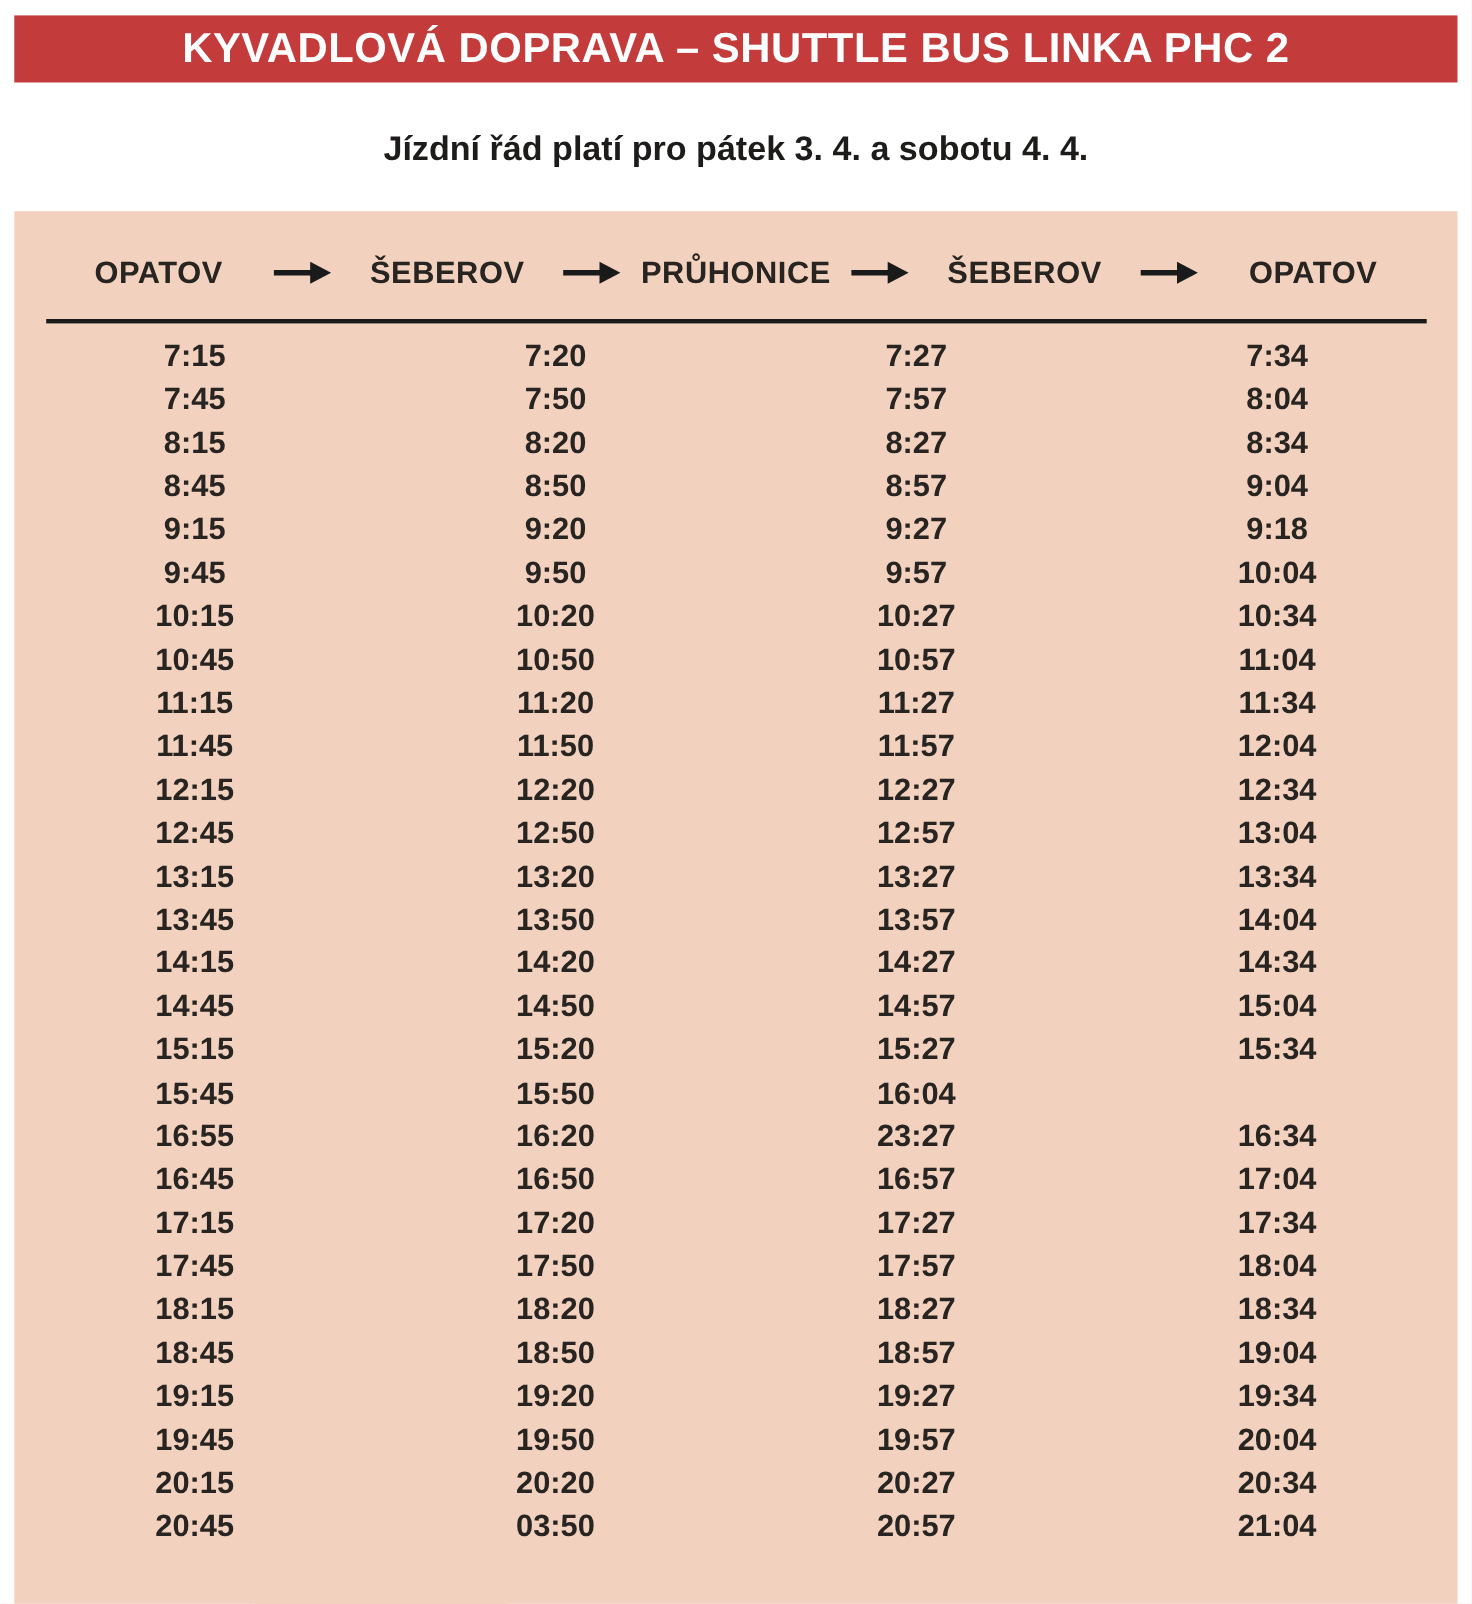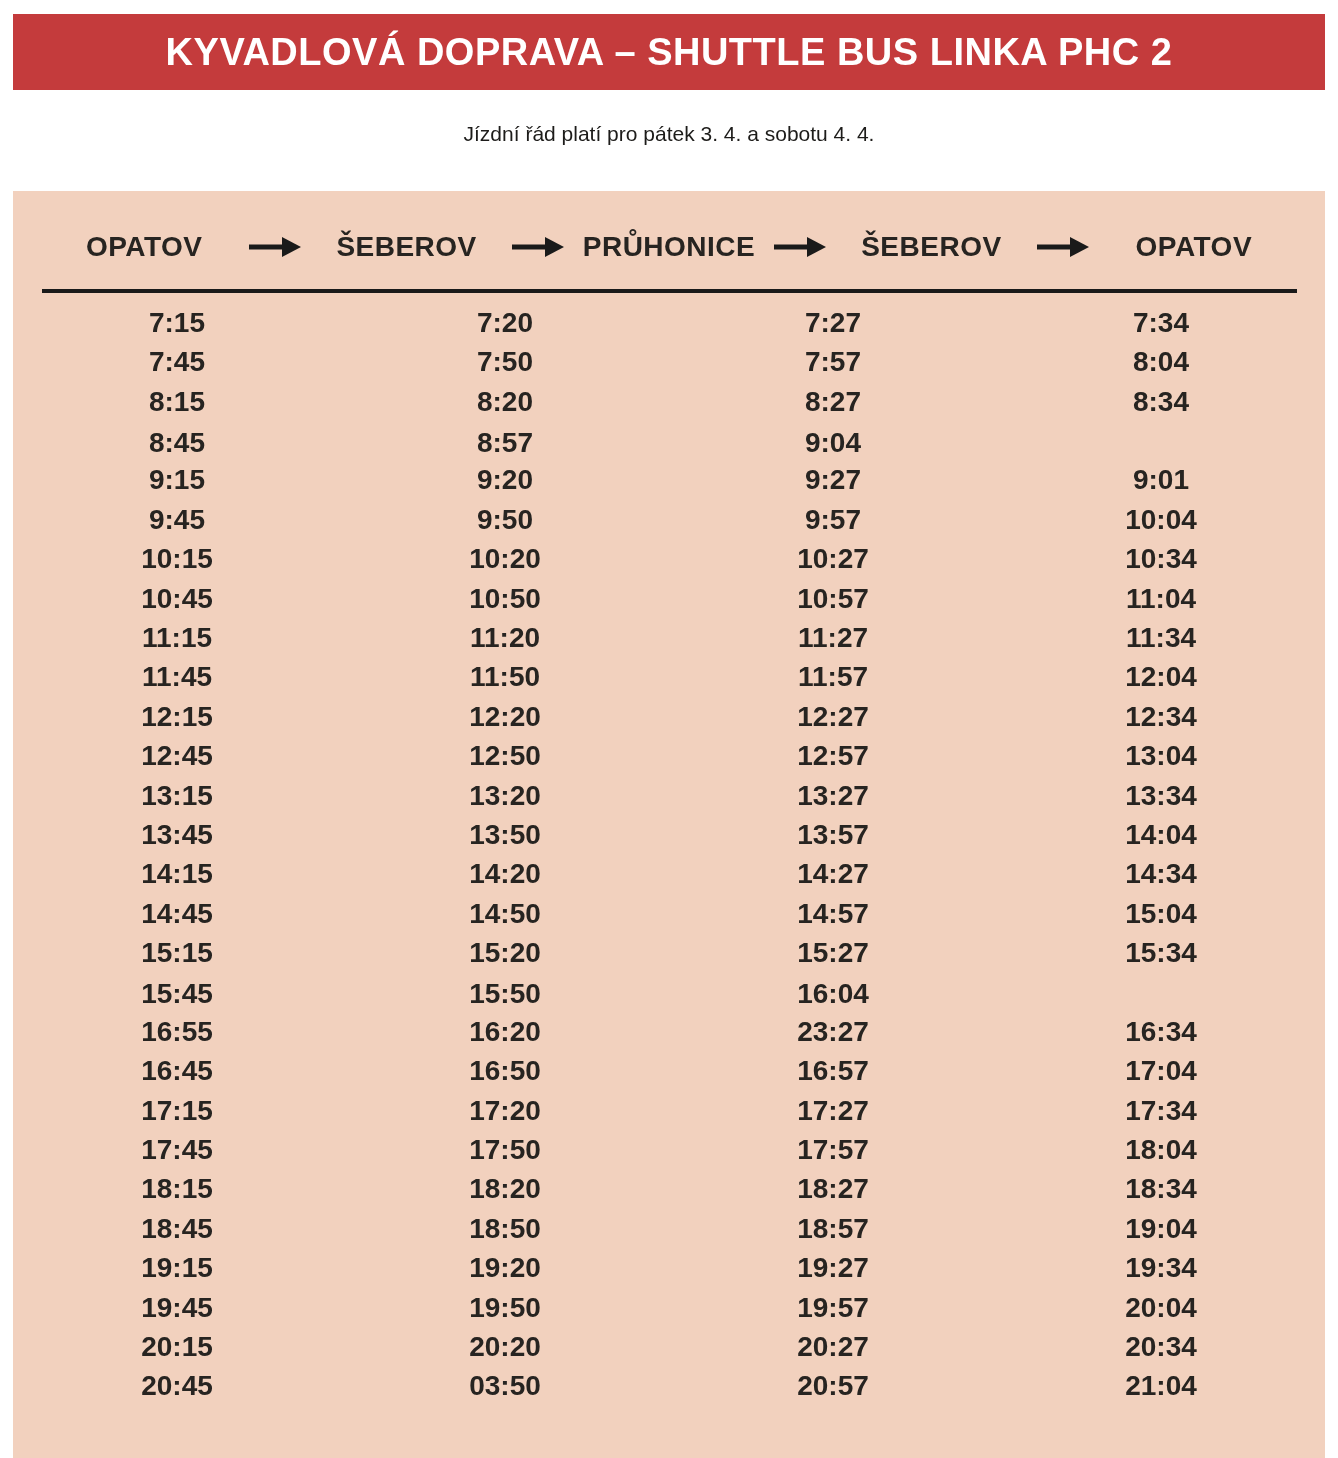--- a/index.html
+++ b/index.html
@@ -12,37 +12,37 @@
   html,body{margin:0;padding:0;}
   body{
     width:1338px;height:1458px;
     background:#FFFFFF;
     font-family:"Liberation Sans", sans-serif;
     color:var(--text-dark);
     overflow:hidden;
   }
   .banner{
     margin:14px 13px 0;
-    height:76px;
+    height:61px;
     background:var(--banner-bg);
     display:flex;align-items:center;justify-content:center;
   }
   .banner-title{
     color:var(--banner-text);
     font-size:38px;
     font-weight:bold;
     letter-spacing:0.5px;
     white-space:nowrap;
   }
   .subtitle{
-    margin-top:28px;
+    margin-top:44px;
     text-align:center;
-    font-size:21px;
+    font-size:31px;
     line-height:31px;
-    font-weight:normal;
+    font-weight:bold;
     color:#1D1C1A;
   }
   .sheet{
     margin:42px 13px 0;
     height:1405px;
     background:var(--sheet-bg);
     box-sizing:border-box;
     padding-top:28px;
   }
   .header-row{
@@ -156,29 +156,30 @@
       </div>
       <div class="trow">
         <span class="tcell">8:15</span>
         <span class="tcell">8:20</span>
         <span class="tcell">8:27</span>
         <span class="tcell">8:34</span>
         <span class="tcell"></span>
       </div>
       <div class="trow">
         <span class="tcell">8:45</span>
+        <span class="tcell">8:50</span>
         <span class="tcell">8:57</span>
         <span class="tcell">9:04</span>
         <span class="tcell"></span>
       </div>
       <div class="trow">
         <span class="tcell">9:15</span>
         <span class="tcell">9:20</span>
         <span class="tcell">9:27</span>
-        <span class="tcell">9:01</span>
+        <span class="tcell">9:18</span>
         <span class="tcell"></span>
       </div>
       <div class="trow">
         <span class="tcell">9:45</span>
         <span class="tcell">9:50</span>
         <span class="tcell">9:57</span>
         <span class="tcell">10:04</span>
         <span class="tcell"></span>
       </div>
       <div class="trow">

